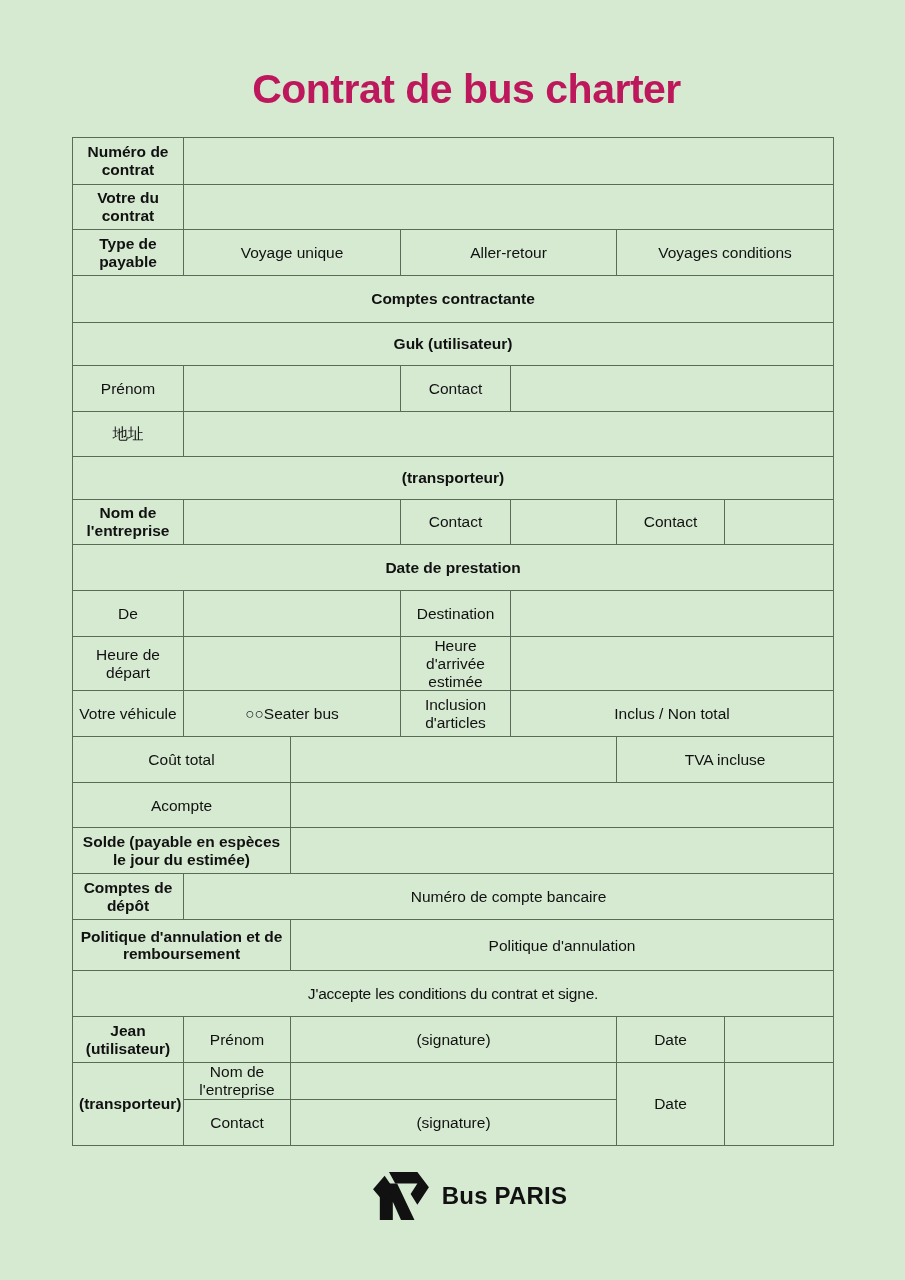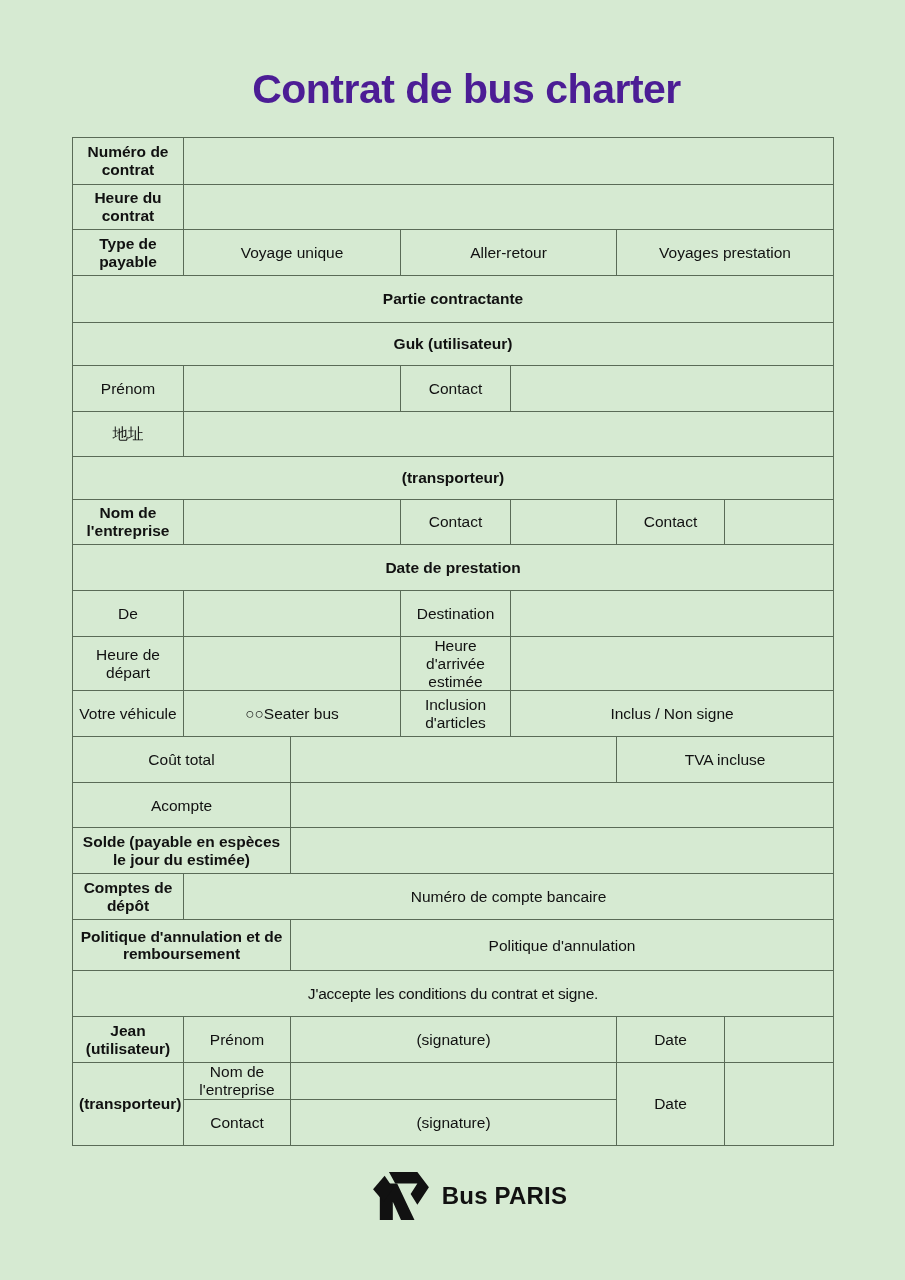--- a/index.html
+++ b/index.html
@@ -20,21 +20,21 @@
     height: 1280px;
     box-sizing: border-box;
   }
 
   
   .doc-title {
     text-align: center;
     font-size: 41px;
     font-weight: bold;
     letter-spacing: -0.5px;
-    color: #4c1d95;
+    color: #be185d;
     padding-top: 68px;
     padding-bottom: 0;
     line-height: 1.05;
     margin-left: 28px;
   }
 
   
   .form {
     position: absolute;
     left: 72px;
@@ -158,33 +158,33 @@
         <col style="width:109px">
       </colgroup>
 
       <tbody>
           <tr class="thick-top">
         <td class="lbl">Numéro de contrat</td>
         <td class="blank" colspan="6" style="height:46px"></td>
       </tr>
 
       <tr>
-        <td class="lbl">Heure du contrat</td>
+        <td class="lbl">Votre du contrat</td>
         <td class="blank" colspan="6" style="height:44px"></td>
       </tr>
 
       <tr class="thick-bottom">
         <td class="lbl">Type de payable</td>
         <td class="plain" colspan="2" style="height:45px">Voyage unique</td>
         <td class="plain" colspan="2">Aller-retour</td>
-        <td class="plain" colspan="2">Voyages prestation</td>
-      </tr>
-
-      <tr class="thick-bottom">
-        <td class="banner" colspan="7" style="height:46px">Partie contractante</td>
+        <td class="plain" colspan="2">Voyages conditions</td>
+      </tr>
+
+      <tr class="thick-bottom">
+        <td class="banner" colspan="7" style="height:46px">Comptes contractante</td>
       </tr>
 
       <tr>
         <td class="section-green no-l no-r" colspan="7" style="height:42px">Guk (utilisateur)</td>
       </tr>
 
       <tr>
         <td class="plain" style="height:45px">Prénom</td>
         <td class="blank" colspan="2"></td>
         <td class="plain">Contact</td>
@@ -224,21 +224,21 @@
         <td class="plain" style="height:45px">Heure de départ</td>
         <td class="blank" colspan="2"></td>
         <td class="plain-sm">Heure d'arrivée estimée</td>
         <td class="blank" colspan="3"></td>
       </tr>
 
       <tr class="thick-bottom">
         <td class="plain" style="height:45px">Votre véhicule</td>
         <td class="plain" colspan="2">○○Seater bus</td>
         <td class="plain-sm">Inclusion d'articles</td>
-        <td class="plain" colspan="3">Inclus / Non signe</td>
+        <td class="plain" colspan="3">Inclus / Non total</td>
       </tr>
 
       <tr>
         <td class="cost-lbl" colspan="2" style="height:45px">Coût total</td>
         <td class="blank" colspan="3"></td>
         <td class="plain" colspan="2">TVA incluse</td>
       </tr>
 
       <tr class="thick-bottom">
         <td class="cost-lbl" colspan="2" style="height:44px">Acompte</td>

